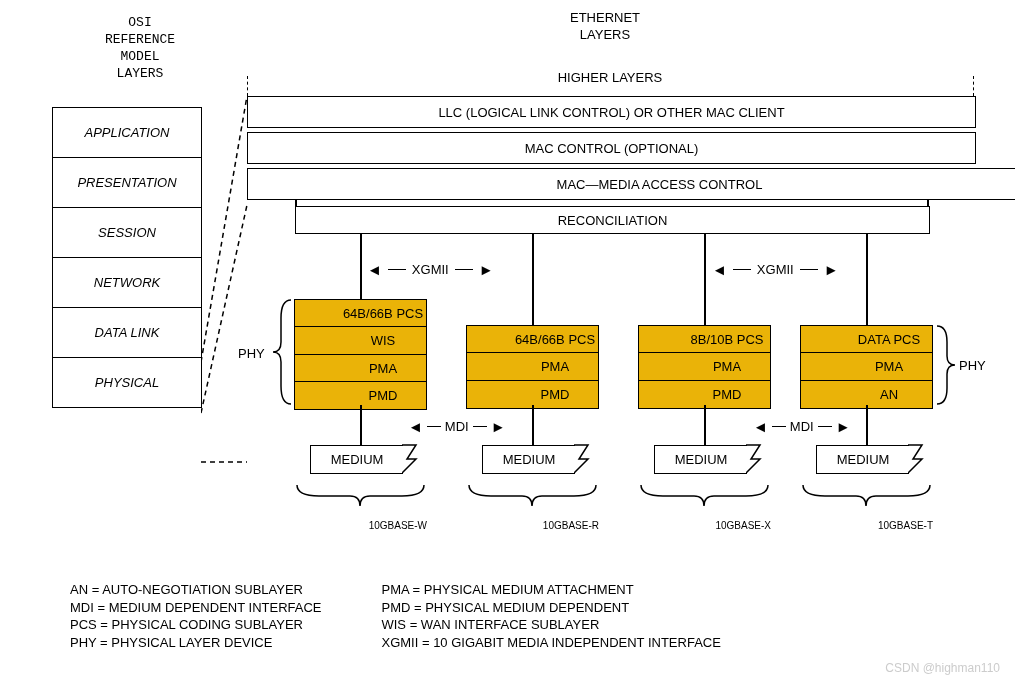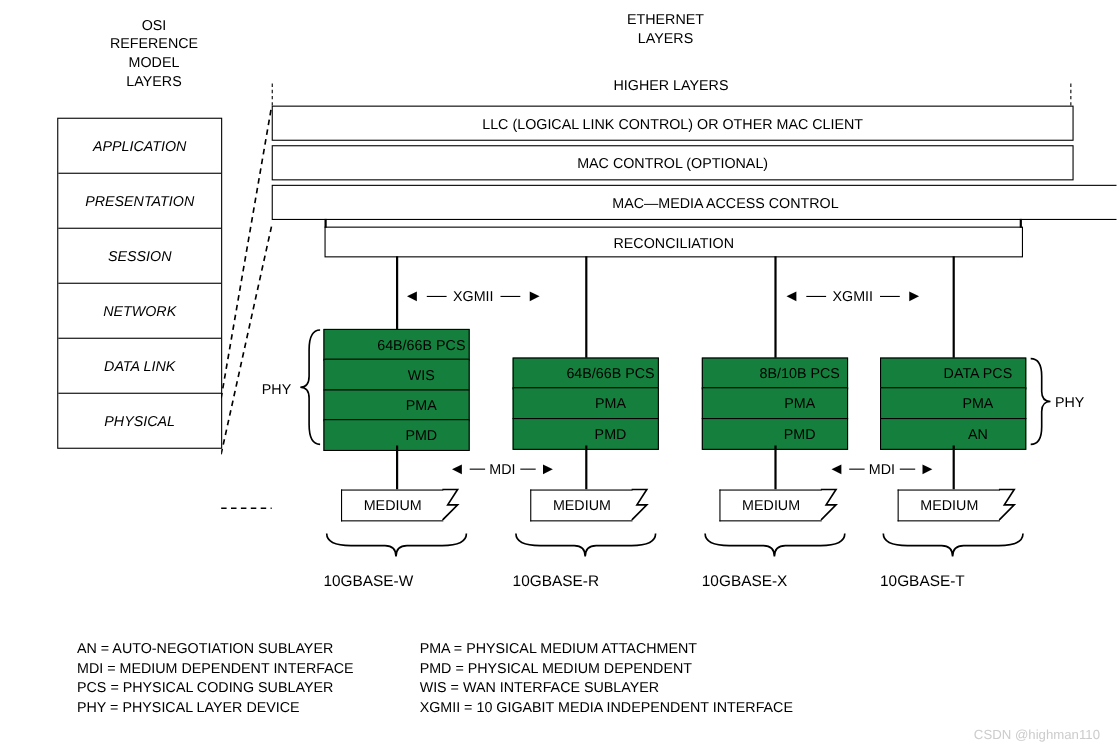--- a/index.html
+++ b/index.html
@@ -17,20 +17,21 @@
     width: 995px;
     height: 667px;
   }
   .osi-title {
     position: absolute;
     left: 60px;
     top: 5px;
     width: 140px;
     text-align: center;
     line-height: 1.3;
+    font-family: Liberation Mono, monospace;
   }
   .eth-title {
     position: absolute;
     left: 470px;
     top: 0px;
     width: 250px;
     text-align: center;
     line-height: 1.3;
   }
   .osi-stack {
@@ -90,21 +91,21 @@
   }
   .cell {
     height: 27px;
     border: 1.5px solid #000;
     margin-top: -1.5px;
     display: flex;
     align-items: center;
     justify-content: center;
     text-align: center;
     font-size: 13px;
-    background:#15803d;
+    background:#eab308;
     padding-left:45px;
   }
   .medium-box {
     position: absolute;
     width: 92px;
     height: 27px;
     border: 1.5px solid #000;
     border-right: none;
     display: flex;
     align-items: center;
@@ -114,22 +115,22 @@
     background: #fff;
   }
   .zigzag {
     position: absolute;
     width: 20px;
     height: 30px;
   }
   .col-label {
     position: absolute;
     width: 133px;
-    text-align: left;
-    font-size: 14px;
+    text-align: right;
+    font-size: 10px;
   }
   .xgmii {
     position: absolute;
     font-size: 13px;
     display: flex;
     align-items: center;
     gap: 6px;
   }
   .arrowhead { font-size: 15px; }
   .mdi {

